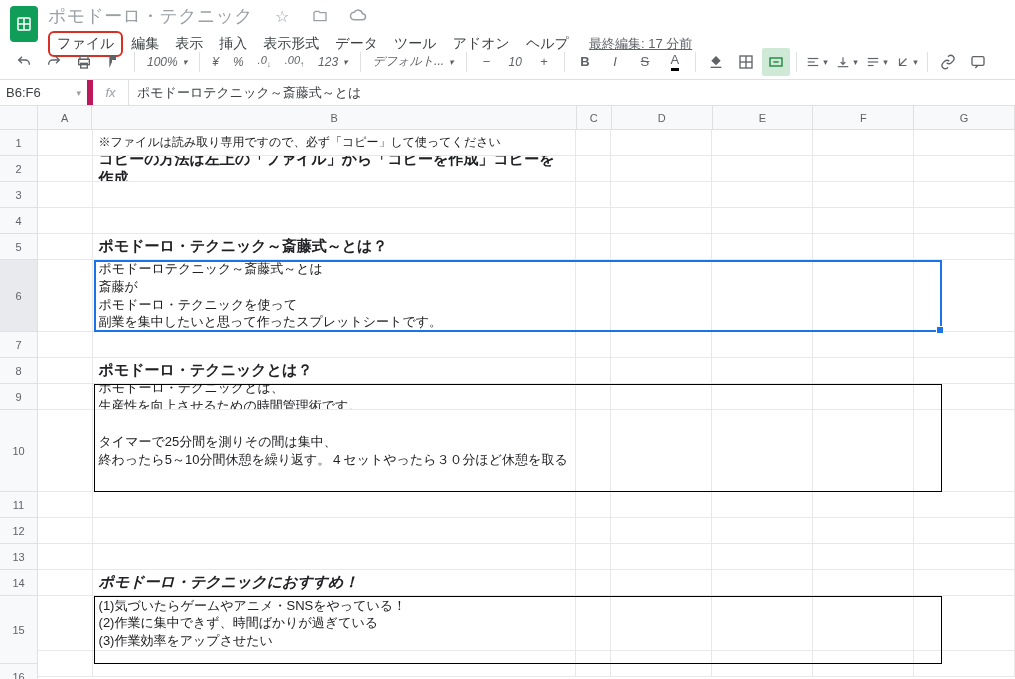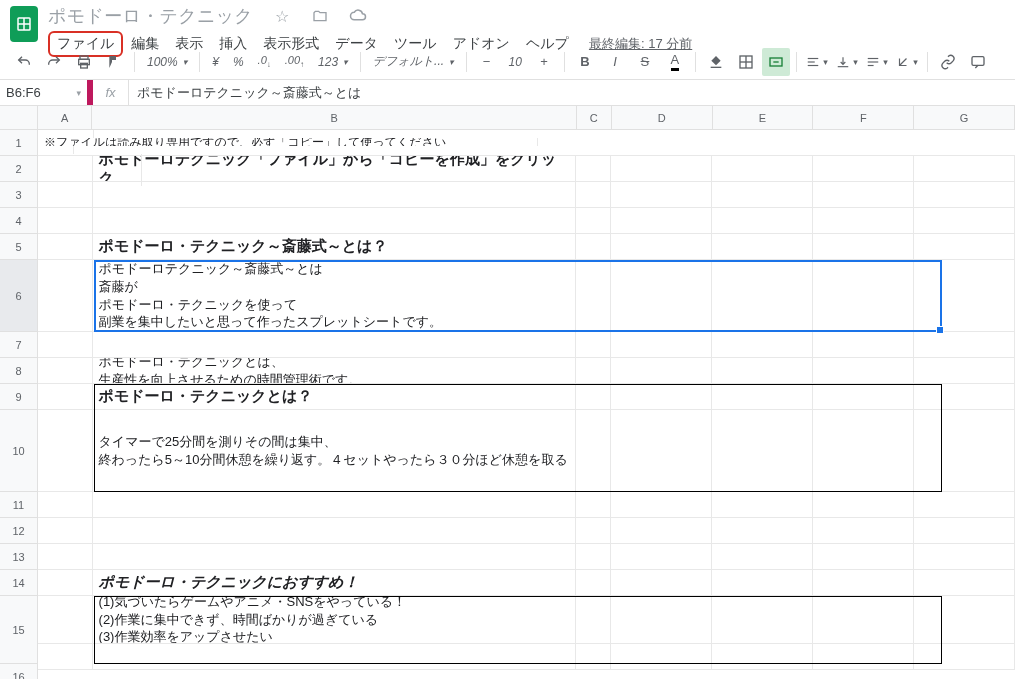--- a/index.html
+++ b/index.html
@@ -249,32 +249,32 @@
         <div class="col-header" style="width: 56px;">A</div>
         <div class="col-header" style="width: 500px;">B</div>
         <div class="col-header" style="width: 36px;">C</div>
         <div class="col-header" style="width: 104px;">D</div>
         <div class="col-header" style="width: 104px;">E</div>
         <div class="col-header" style="width: 104px;">F</div>
         <div class="col-header" style="width: 104px;">G</div>
       </div>
     <div class="cells" id="cells">
       <div class="selection" id="selection" style="left: 56px; top: 130px; width: 848px; height: 72px;"></div>
-    <div class="row" style="height: 26px; flex-direction: column;">
+    <div class="row" style="height: 26px;">
           <div class="cell" style="width: 56px;"></div>
           <div class="cell note" style="width: 500px;">※ファイルは読み取り専用ですので、必ず「コピー」して使ってください</div>
           <div class="cell" style="width: 36px;"></div>
           <div class="cell" style="width: 104px;"></div>
           <div class="cell" style="width: 104px;"></div>
           <div class="cell" style="width: 104px;"></div>
           <div class="cell" style="width: 104px;"></div>
         </div>
         <div class="row" style="height: 26px;">
           <div class="cell" style="width: 56px;"></div>
-          <div class="cell bold" style="width: 500px;">ポモドーロテクニック「ファイル」から「コピーを作成」をクリック</div>
+          <div class="cell bold" style="width: 500px;">コピーの方法は左上の「ファイル」から「コピーを作成」コピーを作成</div>
           <div class="cell" style="width: 36px;"></div>
           <div class="cell" style="width: 104px;"></div>
           <div class="cell" style="width: 104px;"></div>
           <div class="cell" style="width: 104px;"></div>
           <div class="cell" style="width: 104px;"></div>
         </div>
         <div class="row" style="height: 26px;">
           <div class="cell" style="width: 56px;"></div>
           <div class="cell" style="width: 500px;"></div>
           <div class="cell" style="width: 36px;"></div>
@@ -317,37 +317,37 @@
           <div class="cell" style="width: 56px;"></div>
           <div class="cell" style="width: 500px;"></div>
           <div class="cell" style="width: 36px;"></div>
           <div class="cell" style="width: 104px;"></div>
           <div class="cell" style="width: 104px;"></div>
           <div class="cell" style="width: 104px;"></div>
           <div class="cell" style="width: 104px;"></div>
         </div>
         <div class="row" style="height: 26px;">
           <div class="cell" style="width: 56px;"></div>
+          <div class="cell bold" style="width: 500px;">ポモドーロ・テクニックとは？</div>
+          <div class="cell" style="width: 36px;"></div>
+          <div class="cell" style="width: 104px;"></div>
+          <div class="cell" style="width: 104px;"></div>
+          <div class="cell" style="width: 104px;"></div>
+          <div class="cell" style="width: 104px;"></div>
+        </div>
+        <div class="row" style="height: 26px;">
+          <div class="cell" style="width: 56px;"></div>
           <div class="cell multiline" style="width: 500px;">ポモドーロ・テクニックとは、
 生産性を向上させるための時間管理術です。</div>
           <div class="cell" style="width: 36px;"></div>
           <div class="cell" style="width: 104px;"></div>
           <div class="cell" style="width: 104px;"></div>
           <div class="cell" style="width: 104px;"></div>
           <div class="cell" style="width: 104px;"></div>
         </div>
-        <div class="row" style="height: 26px;">
-          <div class="cell" style="width: 56px;"></div>
-          <div class="cell bold" style="width: 500px;">ポモドーロ・テクニックとは？</div>
-          <div class="cell" style="width: 36px;"></div>
-          <div class="cell" style="width: 104px;"></div>
-          <div class="cell" style="width: 104px;"></div>
-          <div class="cell" style="width: 104px;"></div>
-          <div class="cell" style="width: 104px;"></div>
-        </div>
         <div class="row" style="height: 82px;">
           <div class="cell" style="width: 56px;"></div>
           <div class="cell multiline" style="width: 500px;">タイマーで25分間を測りその間は集中、
 終わったら5～10分間休憩を繰り返す。４セットやったら３０分ほど休憩を取る</div>
           <div class="cell" style="width: 36px;"></div>
           <div class="cell" style="width: 104px;"></div>
           <div class="cell" style="width: 104px;"></div>
           <div class="cell" style="width: 104px;"></div>
           <div class="cell" style="width: 104px;"></div>
         </div>
@@ -380,21 +380,21 @@
         </div>
         <div class="row" style="height: 26px;">
           <div class="cell" style="width: 56px;"></div>
           <div class="cell bold" style="width: 500px; font-style: italic;">ポモドーロ・テクニックにおすすめ！</div>
           <div class="cell" style="width: 36px;"></div>
           <div class="cell" style="width: 104px;"></div>
           <div class="cell" style="width: 104px;"></div>
           <div class="cell" style="width: 104px;"></div>
           <div class="cell" style="width: 104px;"></div>
         </div>
-        <div class="row" style="height: 48px;">
+        <div class="row" style="height: 55px;">
           <div class="cell" style="width: 56px;"></div>
           <div class="cell multiline" style="width: 500px;">(1)気づいたらゲームやアニメ・SNSをやっている！
 (2)作業に集中できず、時間ばかりが過ぎている
 (3)作業効率をアップさせたい</div>
           <div class="cell" style="width: 36px;"></div>
           <div class="cell" style="width: 104px;"></div>
           <div class="cell" style="width: 104px;"></div>
           <div class="cell" style="width: 104px;"></div>
           <div class="cell" style="width: 104px;"></div>
         </div>

